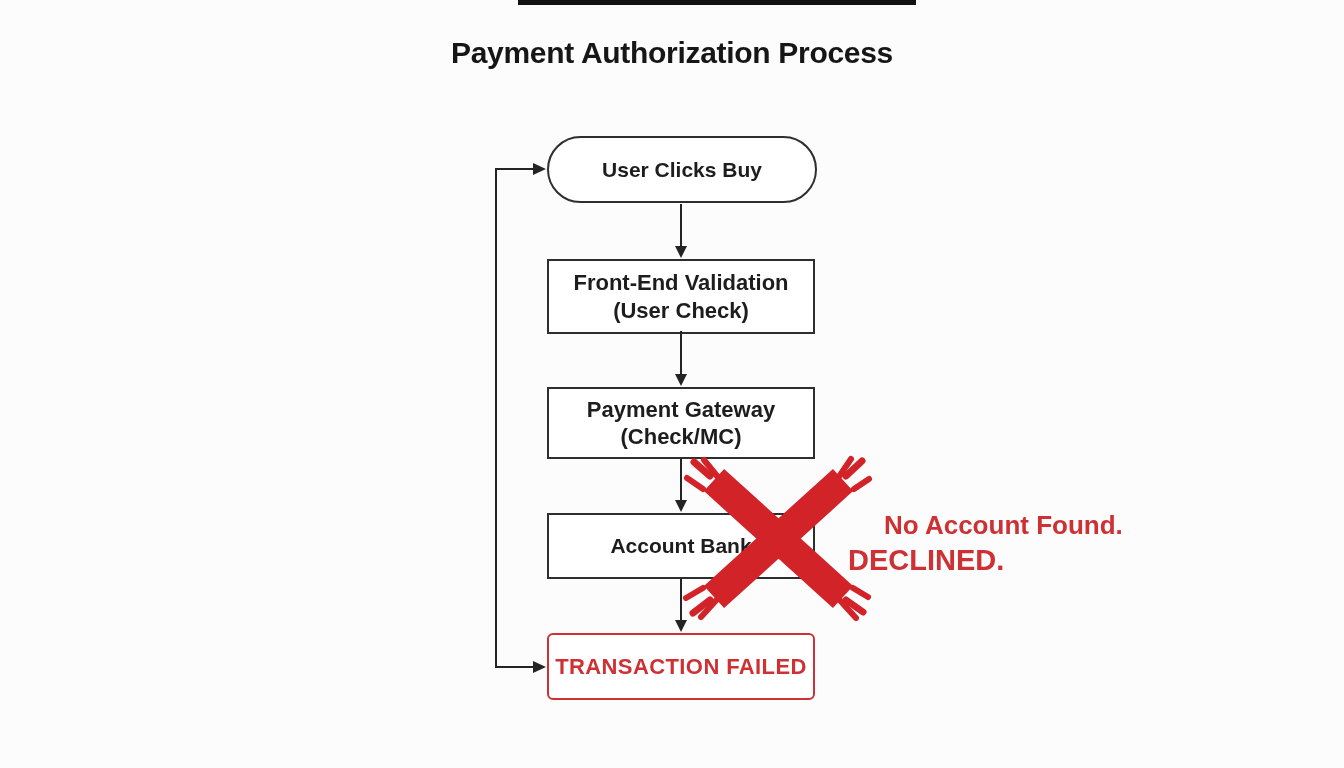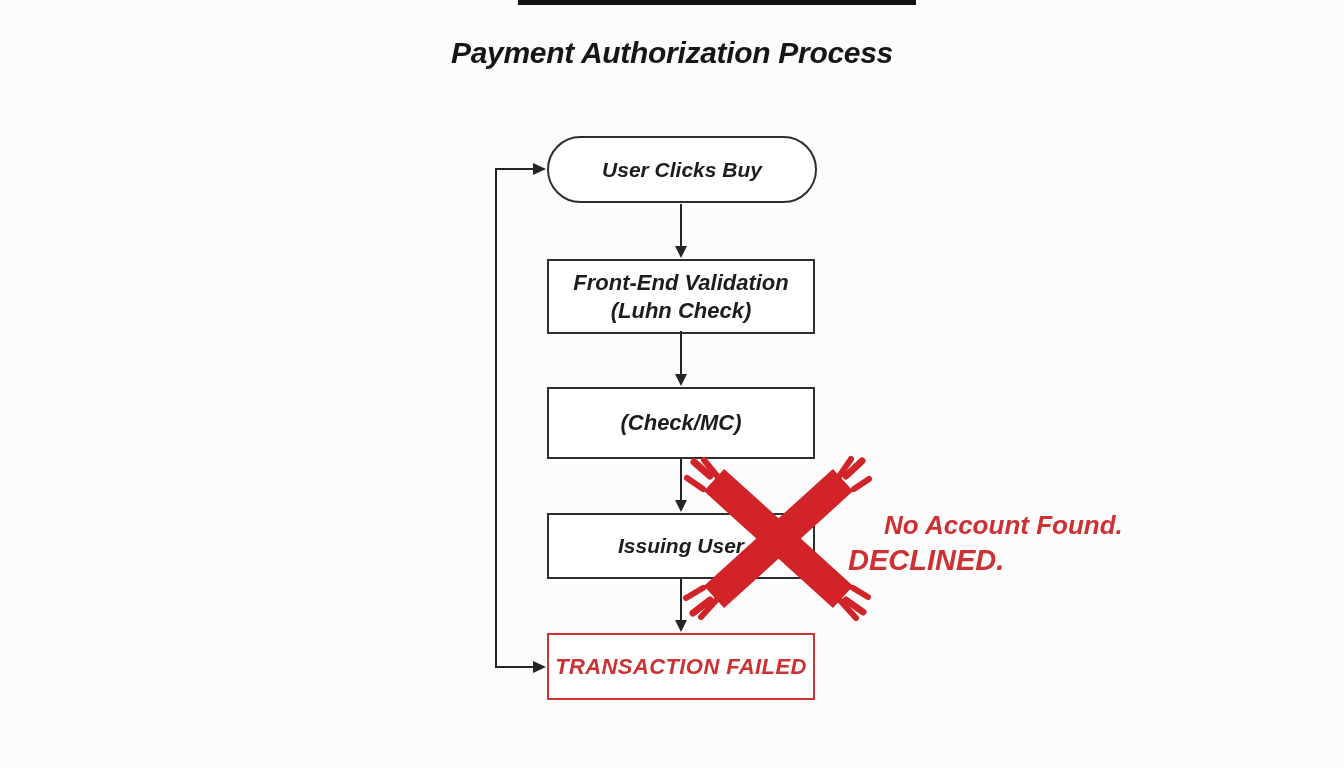--- a/index.html
+++ b/index.html
@@ -6,21 +6,21 @@
     --background:#fcfcfc;
     --ink:#242424;
     --node-border:#2e2e2e;
     --accent-red:#cd3134;
     --brush-red:#d22328;
     --top-bar:#121212;
   }
   *{margin:0;padding:0;box-sizing:border-box;}
   html,body{width:1344px;height:768px;overflow:hidden;}
   body{font-family:"Liberation Sans", sans-serif;background:var(--background);}
-  .stage{position:relative;width:1344px;height:768px;background:var(--background);font-style:italic;}
+  .stage{position:relative;width:1344px;height:768px;background:var(--background);}
 
   .topbar{position:absolute;left:518px;top:0;width:398px;height:5px;background:var(--top-bar);}
 
   .title{
     position:absolute;left:0;top:36px;width:1344px;text-align:center;
     font-size:30px;font-weight:bold;color:#161616;letter-spacing:-0.3px;
   }
 
   .overlay{position:absolute;left:0;top:0;width:1344px;height:768px;pointer-events:none;}
   .ink-line{stroke:var(--ink);stroke-width:2;fill:none;}
@@ -32,21 +32,21 @@
     display:flex;flex-direction:column;align-items:center;justify-content:center;
     text-align:center;font-weight:bold;color:#1d1d1d;z-index:1;
   }
   .node .nl{display:block;}
   .stadium{left:547px;top:136px;width:270px;height:67px;border-radius:36px;font-size:21px;}
   .box-validation{left:547px;top:259px;width:268px;height:75px;font-size:22px;line-height:1.24;}
   .box-gateway{left:547px;top:387px;width:268px;height:72px;font-size:22px;line-height:1.24;}
   .box-bank{left:547px;top:513px;width:268px;height:66px;font-size:21px;}
   .box-failed{
     left:547px;top:633px;width:268px;height:67px;font-size:22px;letter-spacing:0.4px;
-    border-color:var(--accent-red);color:var(--accent-red);
+    border-color:var(--accent-red);color:var(--accent-red);border-radius:6px;
   }
 
   .svg-top{z-index:2;}
 
   .annotation{position:absolute;left:848px;top:508px;color:var(--accent-red);font-weight:bold;z-index:3;}
   .ann1{font-size:26px;line-height:34px;margin-left:36px;}
   .ann2{font-size:29px;line-height:36px;}
 </style>
 </head>
 <body>
@@ -56,29 +56,30 @@
   <div class="topbar"></div>
 
   <div class="title">Payment Authorization Process</div>
 
   <div class="node stadium">
     <span class="nl">User Clicks Buy</span>
   </div>
 
   <div class="node box-validation">
     <span class="nl">Front-End Validation</span>
-    <span class="nl">(Luhn Check)</span>
+    <span class="nl">(User Check)</span>
   </div>
 
   <div class="node box-gateway">
+    <span class="nl">Payment Gateway</span>
     <span class="nl">(Check/MC)</span>
   </div>
 
   <div class="node box-bank">
-    <span class="nl">Issuing User</span>
+    <span class="nl">Account Bank</span>
   </div>
 
   <div class="node box-failed">
     <span class="nl">TRANSACTION FAILED</span>
   </div>
 
   <svg class="overlay svg-top" width="1344" height="768" viewBox="0 0 1344 768" xmlns="http://www.w3.org/2000/svg">
 
     <g>
 

